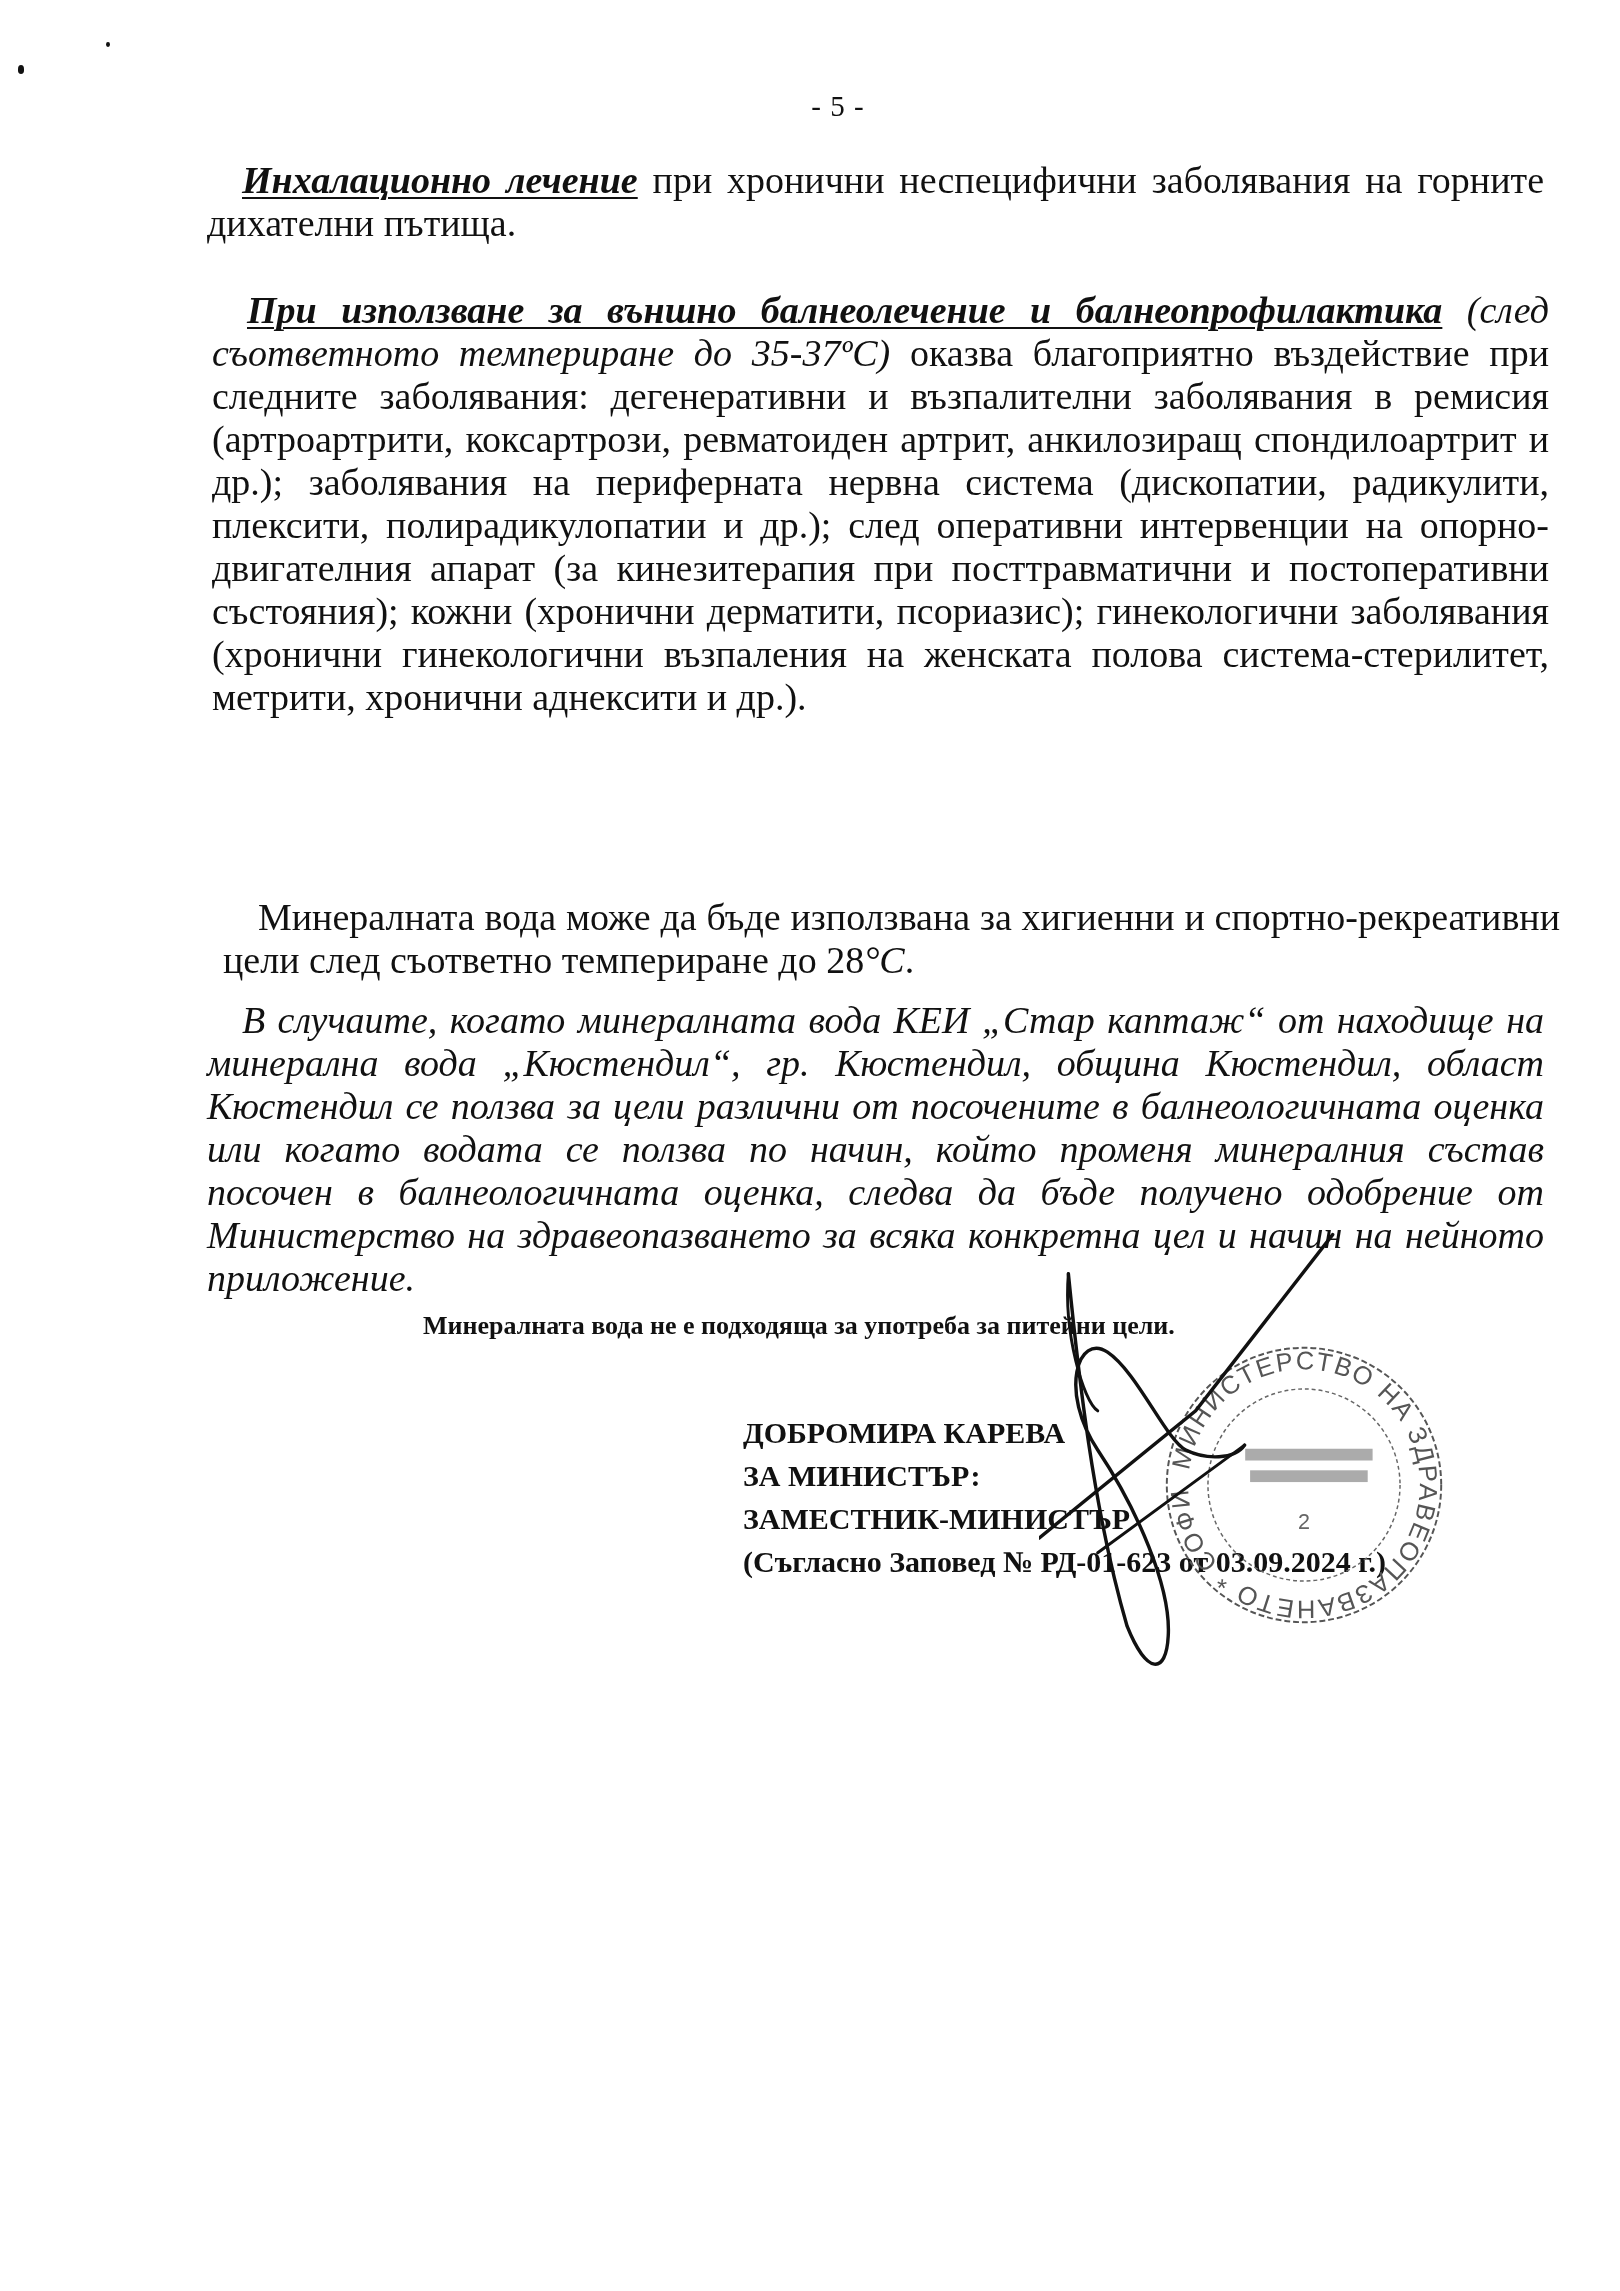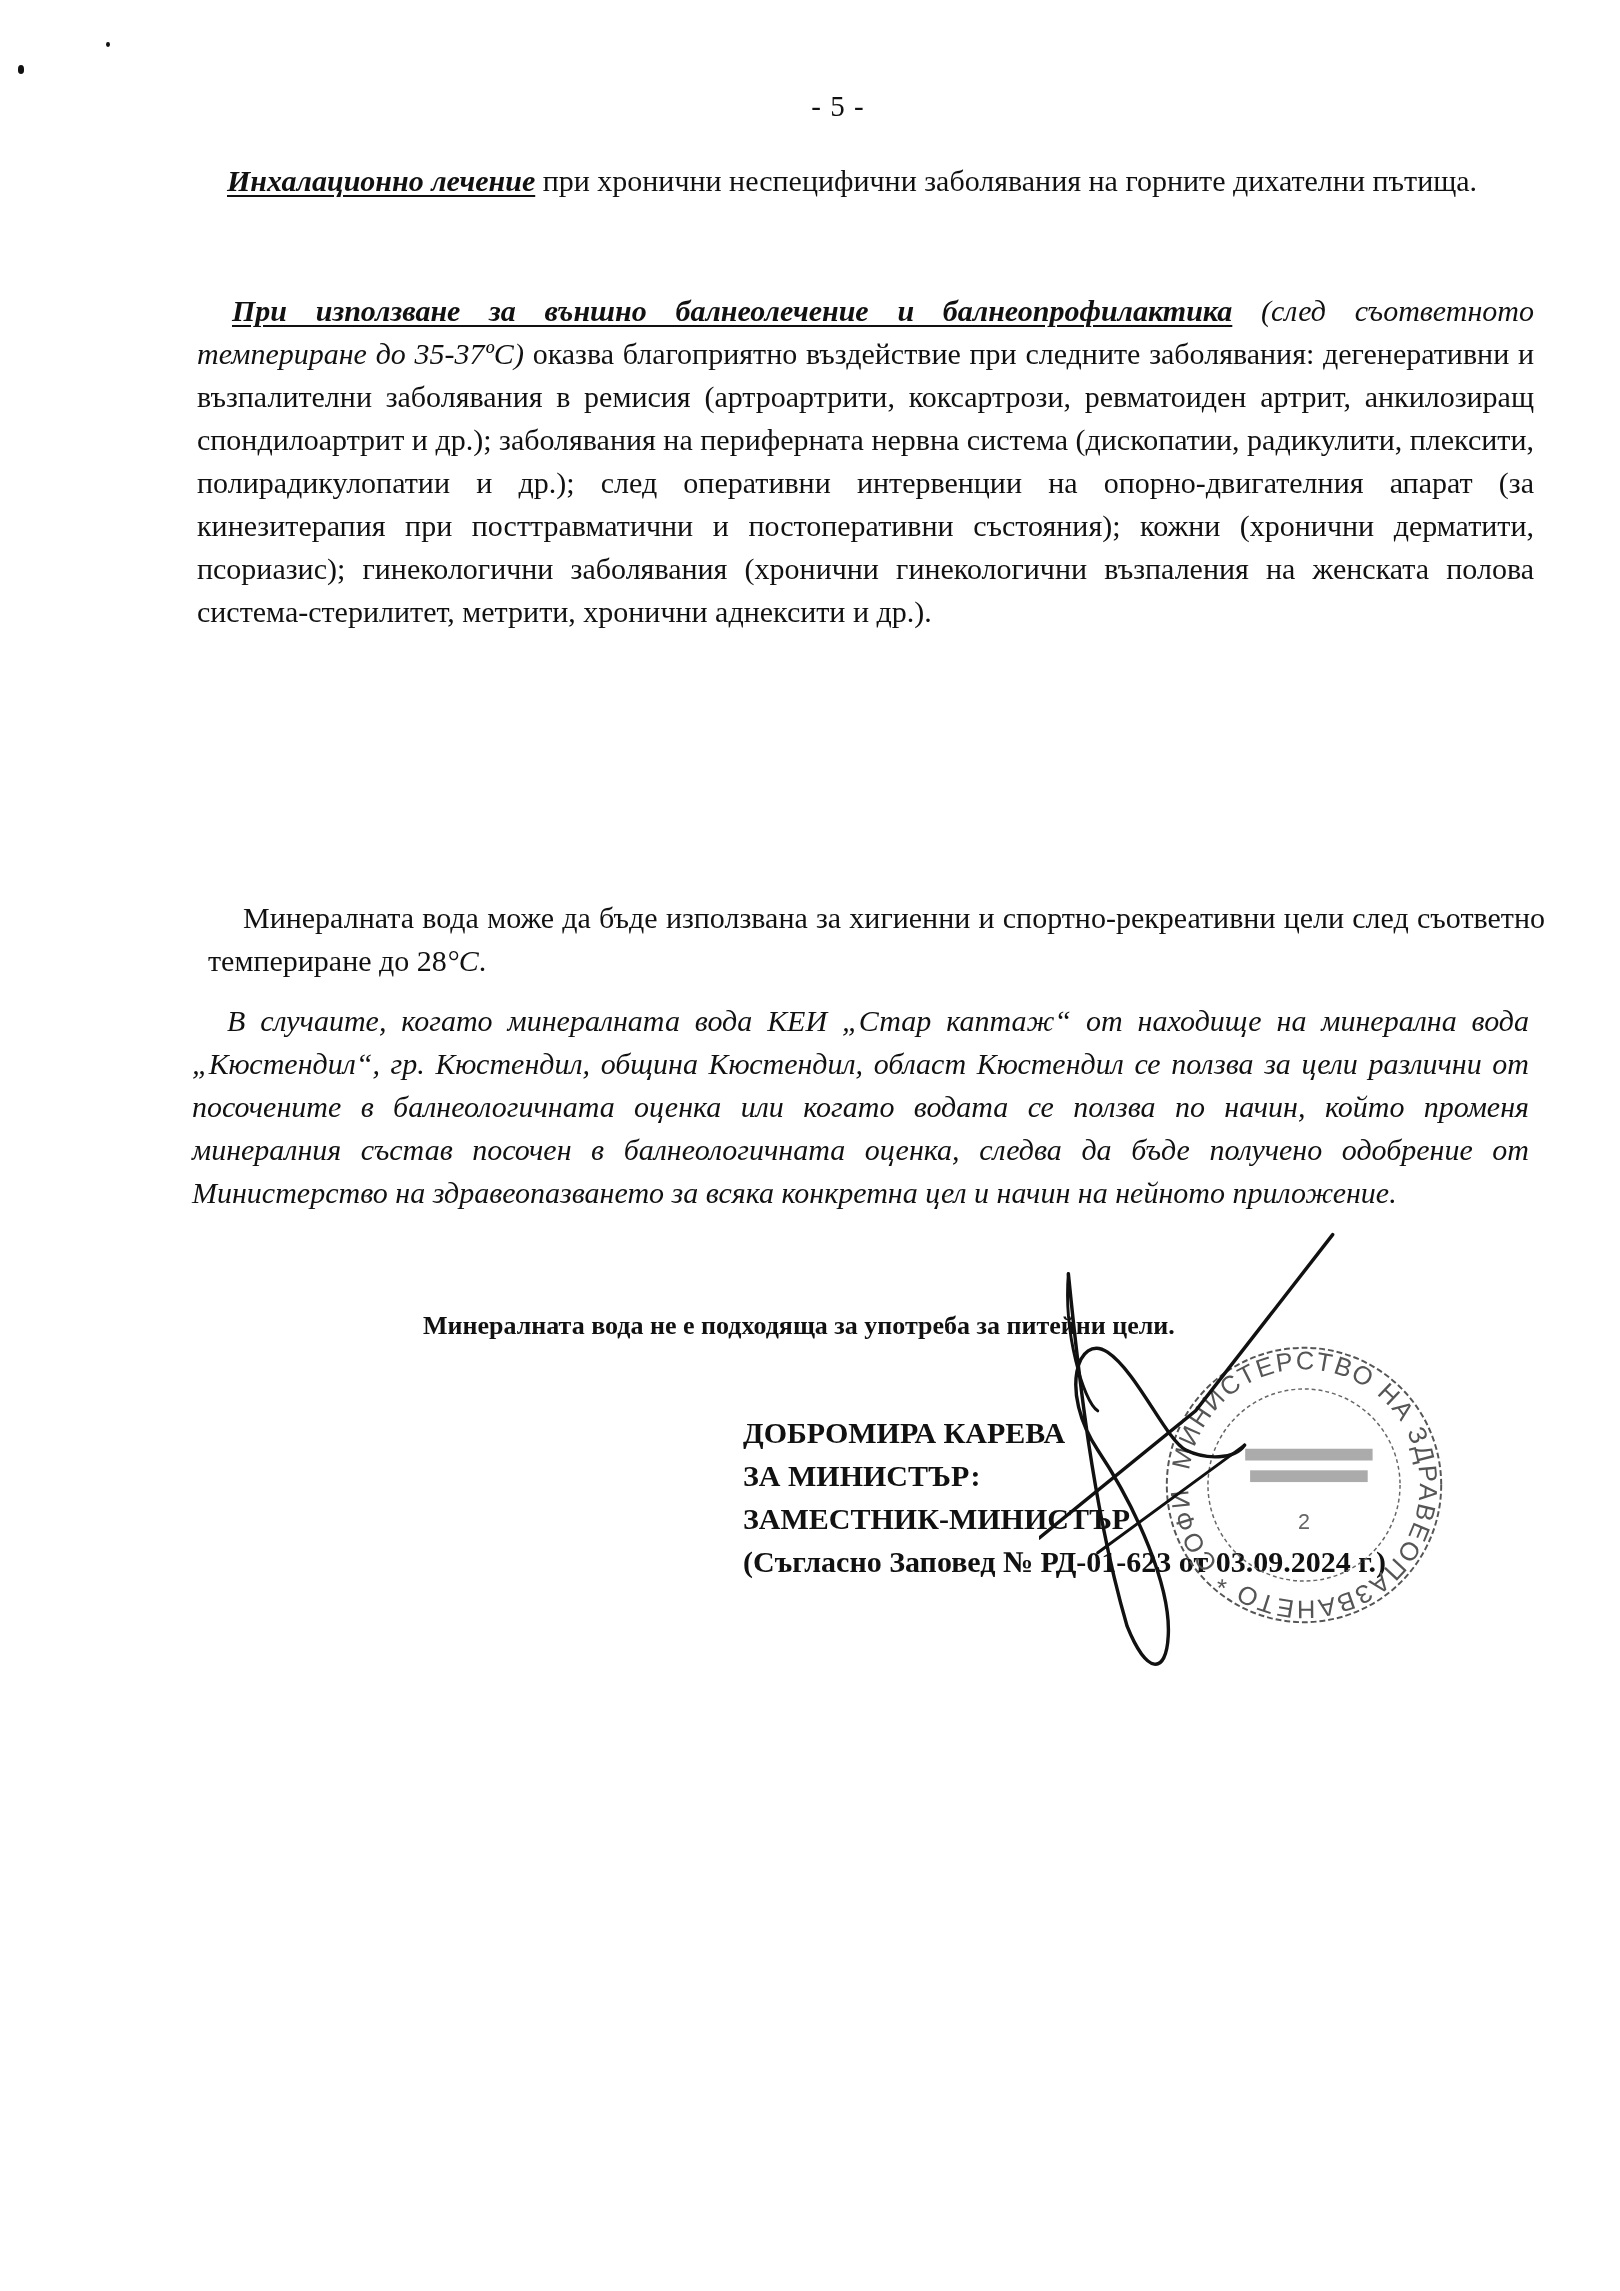--- a/index.html
+++ b/index.html
@@ -31,23 +31,23 @@
       position: absolute;
       top: 90px;
       left: 0;
       width: 1676px;
       text-align: center;
       font-size: 29px;
       letter-spacing: 1px;
     }
     .body-text {
       position: absolute;
-      left: 192px;
+      left: 207px;
       width: 1337px;
-      font-size: 30px;
+      font-size: 38px;
       line-height: 43px;
       text-align: justify;
       text-align-last: left;
     }
     .indent { text-indent: 35px; }
     .p1 { top: 159px; }
     .p2 { top: 284px; }
     .p3 { top: 708px; }
     .p4 { top: 880px; }
     .p5 { top: 999px; font-weight: normal; font-style: italic; }

